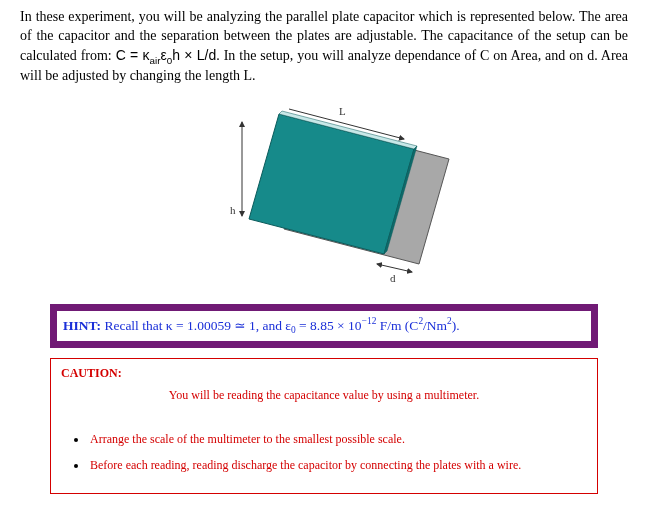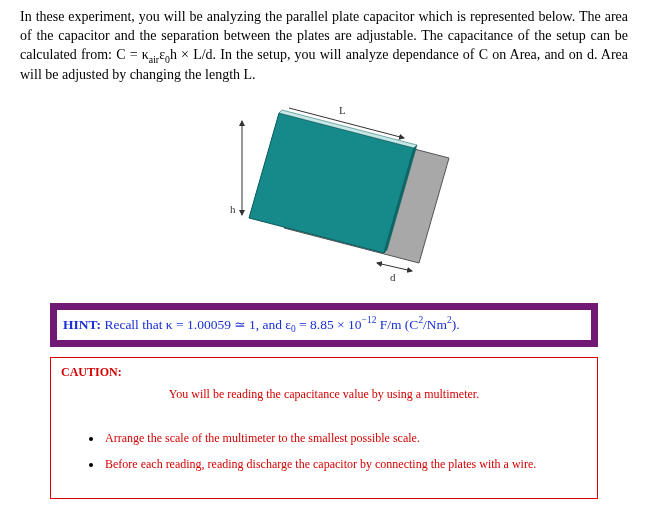--- a/index.html
+++ b/index.html
@@ -7,42 +7,42 @@
     margin: 0;
     padding: 8px 20px 0 20px;
     font-family: Georgia, 'Times New Roman', serif;
     font-size: 14px;
     line-height: 1.35;
     color: #000;
     width: 648px;
     background: #fff;
   }
   .intro { margin-bottom: 8px; }
-  .formula { font-family: Liberation Serif, serif; margin-top: 12px; }
+  .formula { font-family: Liberation Sans, sans-serif; margin-top: 12px; }
   sub { font-size: 0.7em; vertical-align: sub; }
   sup { font-size: 0.7em; vertical-align: super; }
   .diagram-wrap { text-align: center; margin: 4px 0 14px 0; }
   .hint-box {
     border: 7px solid #701a75;
     padding: 4px 6px;
     margin: 10px 30px 10px 30px;
     color: #1a2fd8;
     font-size: 13.5px;
   }
   .hint-box b { color: #1a2fd8; }
   .caution-box {
     border: 1px solid #d40000;
     padding: 6px 10px 10px 10px;
     margin: 0 30px 0 30px;
     color: #d40000;
     font-size: 12px;
   }
   .caution-title { font-weight: bold; margin-bottom: 6px; }
   .caution-center { text-align: center; margin-bottom: 28px; }
-  .caution-box ul { margin: 16px; padding-left: 26px; list-style: disc; text-align: justify; }
+  .caution-box ul { margin: 1px; padding-left: 26px; list-style: disc; text-align: justify; }
   .caution-box li { margin-bottom: 10px; padding-left: 2px; }
   .caution-box li::marker { color: #000; }
 </style>
 </head>
 <body>
 
 <div class="intro" style="text-align:justify">
   <span>In these experiment, you will be analyzing the parallel plate capacitor which is represented below. The area of the capacitor and the separation between the plates are adjustable. The capacitance of the setup can be calculated from: </span><span class="formula"><span>C</span><span> = κ</span><sub>air</sub><span>ε</span><sub>0</sub><span>h × L/d</span></span><span>. In the setup, you will analyze dependance of C on Area, and on d. Area will be adjusted by changing the length L.</span>
 </div>
 

